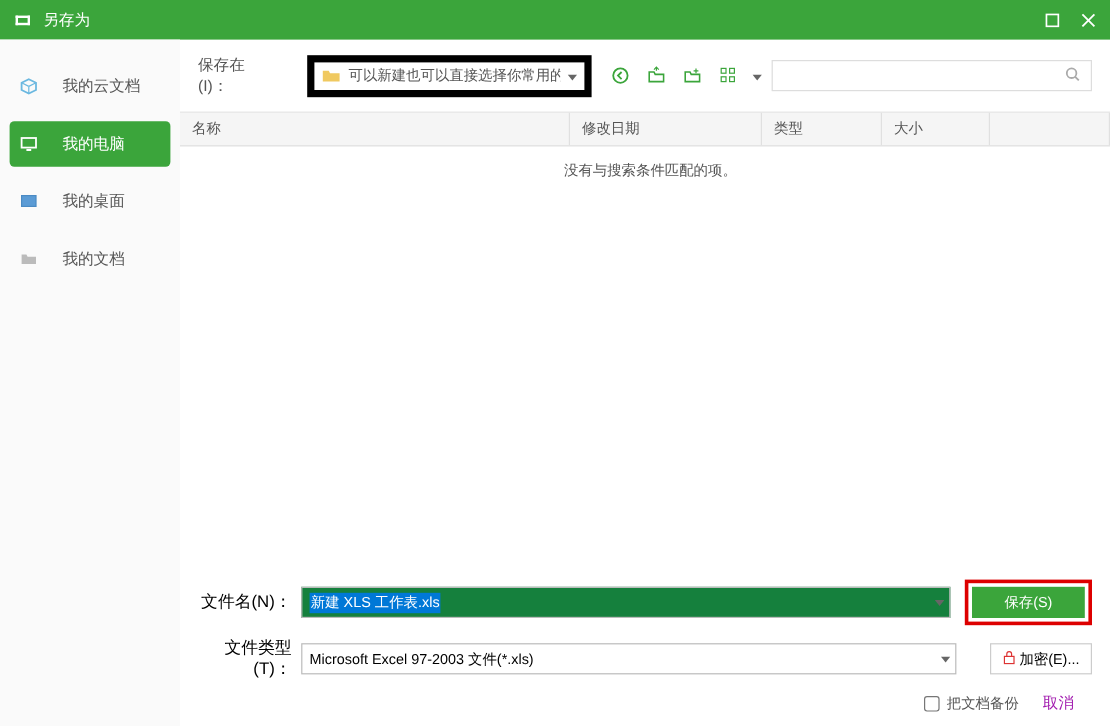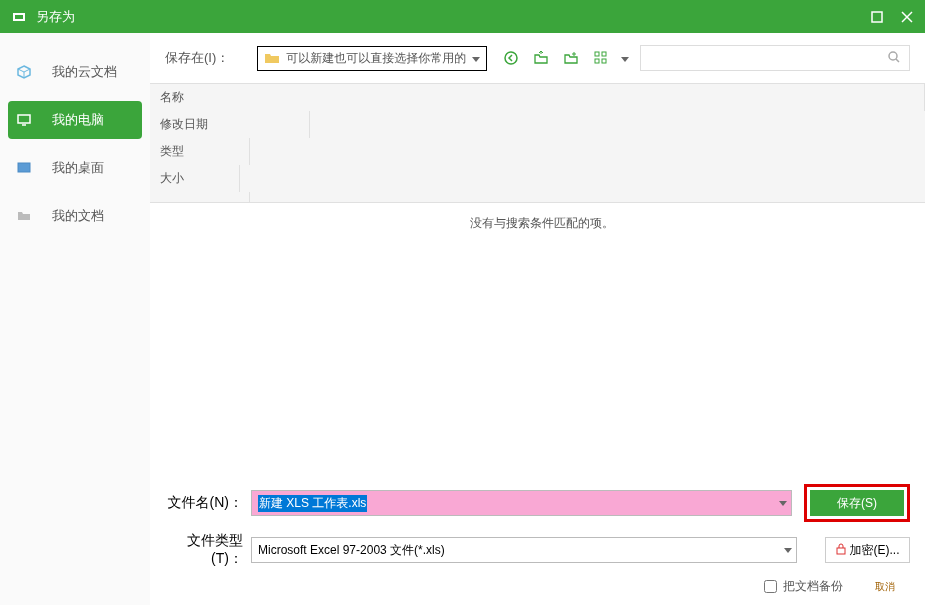--- a/index.html
+++ b/index.html
@@ -15,53 +15,53 @@
     
     .sidebar { width: 150px; background: #fafafa; padding-top: 20px; }
     .sidebar-item { display: flex; align-items: center; padding: 10px 16px; font-size: 13px; color: #555; cursor: pointer; gap: 20px; margin-bottom: 10px; }
     .sidebar-item.active { background: #3ba53b; color: #fff; border-radius: 4px; margin: 0 8px 10px 8px; padding: 10px 8px; }
     .sidebar-icon { width: 16px; height: 16px; display: flex; align-items: center; justify-content: center; }
     
     .main { flex: 1; display: flex; flex-direction: column; }
     
     .toolbar { display: flex; align-items: center; padding: 12px 15px; gap: 8px; font-size: 13px; color: #555; }
     .toolbar-label { margin-right: 20px; }
-    .folder-select { display: flex; align-items: center; border: 1px solid #000000; padding: 3px 6px; gap: 6px; min-width: 210px; cursor: pointer; }
+    .folder-select { display: flex; align-items: center; border: 6px solid #000000; padding: 3px 6px; gap: 6px; min-width: 210px; cursor: pointer; }
     .folder-icon { width: 16px; height: 14px; }
     .folder-name { flex: 1; font-size: 12px; overflow: hidden; white-space: nowrap; }
     .toolbar-icons { display: flex; gap: 10px; margin-left: 6px; }
     .toolbar-icon-btn { width: 20px; height: 20px; display: flex; align-items: center; justify-content: center; cursor: pointer; }
     .search-box { margin-left: auto; border: 1px solid #ddd; width: 270px; height: 26px; display: flex; align-items: center; padding: 0 8px; }
     .search-box input { border: none; outline: none; flex: 1; font-size: 12px; }
     
     .file-list { flex: 1; border-top: 1px solid #e0e0e0; }
-    .file-header { display: flex; background: #f5f5f5; border-bottom: 1px solid #e0e0e0; flex-direction: column; }
+    .file-header { display: flex; background: #f5f5f5; border-bottom: 1px solid #e0e0e0; }
     .file-header-cell { padding: 5px 10px; font-size: 12px; color: #555; border-right: 1px solid #e0e0e0; }
     .col-name { flex: 1; min-width: 290px; }
     .col-date { width: 160px; }
     .col-type { width: 100px; }
     .col-size { width: 90px; }
     .col-extra { width: 100px; }
     .file-body { padding: 10px; }
     .empty-msg { font-size: 12px; color: #555; padding-left: 310px; margin-top: 2px; }
     
     .bottom-panel { padding: 10px 15px 10px 15px; }
     .form-row { display: flex; align-items: center; margin-bottom: 10px; gap: 8px; }
     .form-label { font-size: 14px; color: #000000; width: 78px; text-align: right; }
     .form-input { flex: 1; border: 1px solid #bbb; height: 26px; padding: 0 6px; font-size: 12px; position: relative; }
-    .filename-input { background: #f9a8d4; }
+    .filename-input { background: #15803d; }
     .filename-selected { background: #0078d7; color: #fff; padding: 0 1px; }
     .dropdown-btn { position: absolute; right: 4px; top: 50%; transform: translateY(-50%); }
     .save-button { background: #3ba53b; color: #fff; border: none; width: 94px; height: 26px; font-size: 12px; cursor: pointer; }
     .encrypt-button { background: #fff; border: 1px solid #ccc; width: 85px; height: 26px; font-size: 12px; cursor: pointer; display: flex; align-items: center; justify-content: center; gap: 4px; }
     .red-border { border: 3px solid #d00; padding: 3px; margin-left: 4px; }
     
     .bottom-row { display: flex; align-items: center; justify-content: flex-end; gap: 20px; padding-right: 15px; margin-top: 6px; }
     .checkbox-row { display: flex; align-items: center; gap: 6px; font-size: 12px; color: #555; }
-    .cancel-text { font-size: 10px; color: #a16207; cursor: pointer; margin-left: 12px; }
+    .cancel-text { font-size: 13px; color: #a21caf; cursor: pointer; }
   </style>
 </head>
 <body>
 
 <div class="titlebar">
   <span class="titlebar-logo">
     <svg width="16" height="16" viewBox="0 0 16 16">
         <rect x="2" y="4" width="12" height="2" fill="#fff"></rect>
         <rect x="2" y="10" width="12" height="2" fill="#fff"></rect>
         <rect x="2" y="4" width="2" height="8" fill="#fff"></rect>

